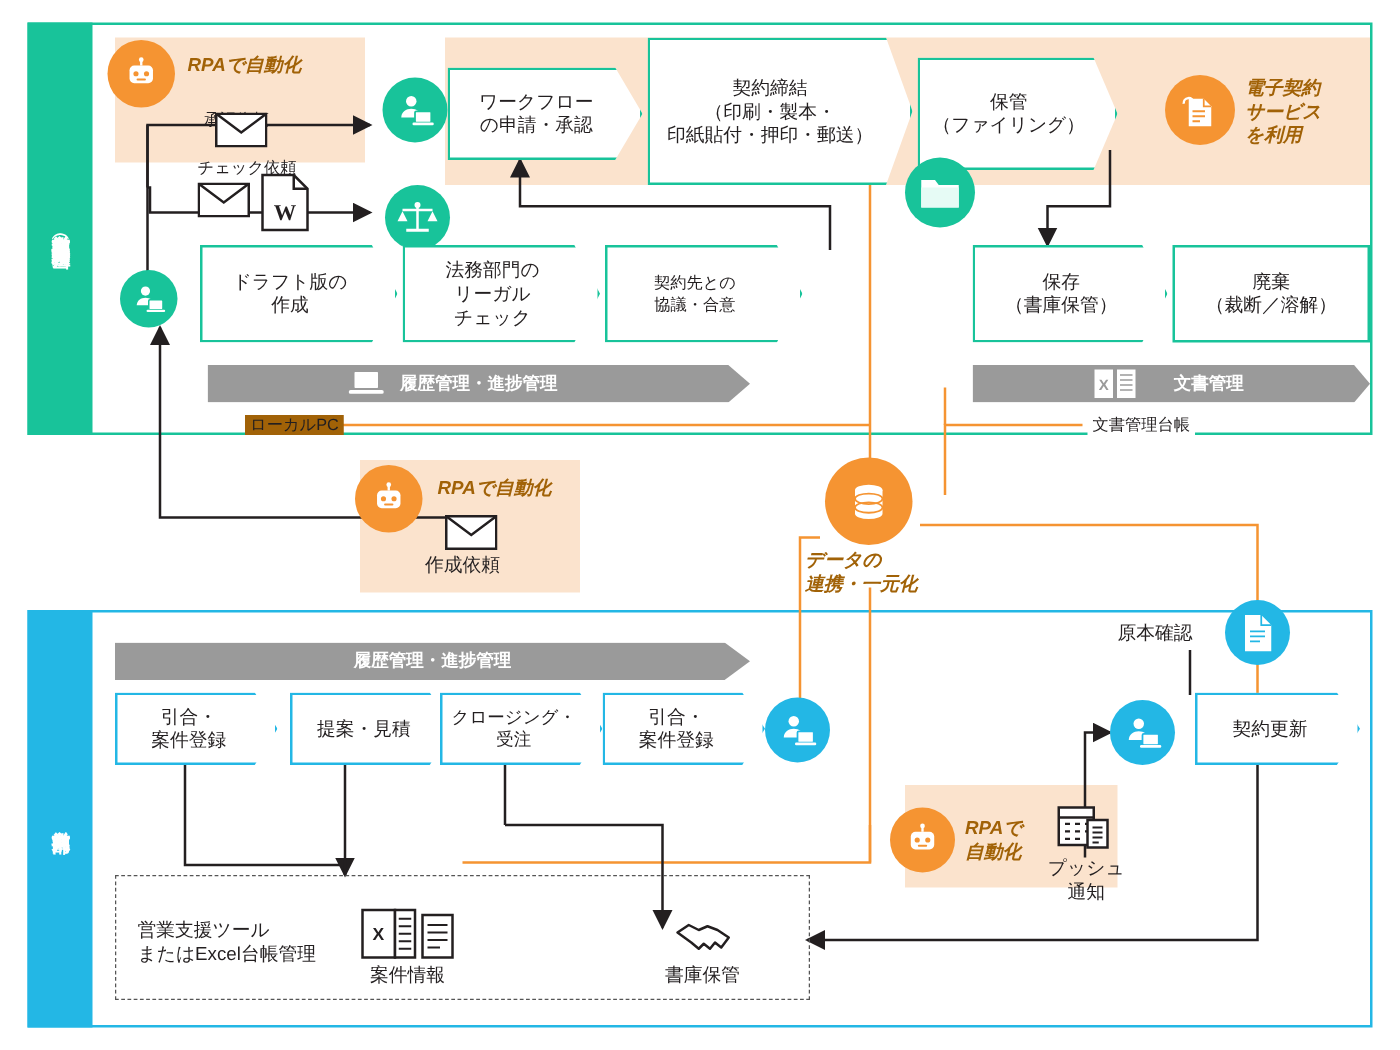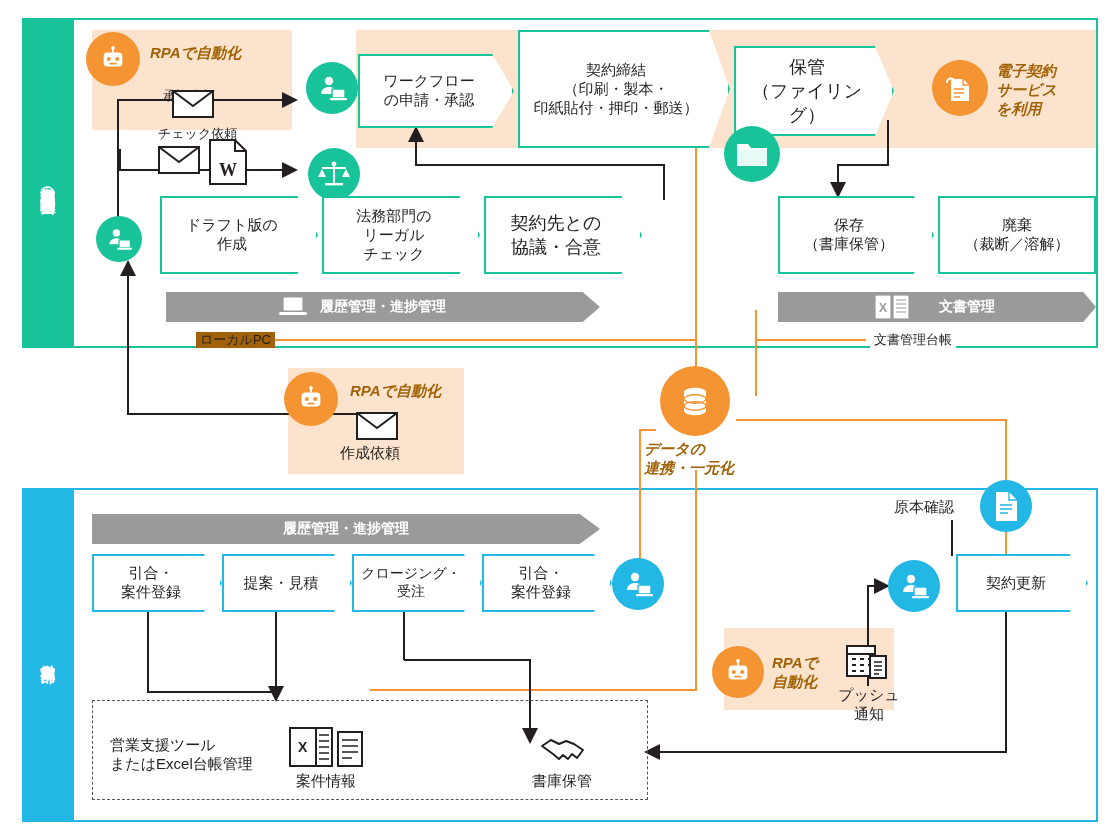--- a/index.html
+++ b/index.html
@@ -145,21 +145,21 @@
   <div class="chev chev-teal" style="left:358px;top:54px;width:156px;height:74px;clip-path:polygon(0 0, 86% 0, 100% 50%, 86% 100%, 0 100%, 0 100%);">
     <span style="font-size:15px;white-space:pre-line;padding-right:14px;">ワークフロー
 の申請・承認</span>
   </div>
   <div class="chev chev-teal" style="left:518px;top:30px;width:212px;height:118px;clip-path:polygon(0 0, 90% 0, 100% 50%, 90% 100%, 0 100%, 0 100%);">
     <span style="font-size:15px;white-space:pre-line;padding-right:16px;">契約締結
 （印刷・製本・
 印紙貼付・押印・郵送）</span>
   </div>
   <div class="chev chev-teal" style="left:734px;top:46px;width:160px;height:90px;clip-path:polygon(0 0, 88% 0, 100% 50%, 88% 100%, 0 100%, 0 100%);">
-    <span style="font-size:18px;white-space:pre-line;padding-right:14px;">保管
+    <span style="font-size:15px;white-space:pre-line;padding-right:14px;">保管
 （ファイリング）</span>
   </div>
 
   <div class="circ" style="left:724px;top:126px;width:56px;height:56px;background:#18c39a;">
     <svg width="34" height="30" viewBox="0 0 34 30">
         <path d="M2,5 h11 l3,4 h16 v18 h-30 z" fill="#fff"></path>
         <path d="M2,11 h30 v16 h-30 z" fill="#e6fbf5"></path>
       </svg>
   </div>
 
@@ -178,21 +178,21 @@
   <div class="chev chev-teal" style="left:160px;top:196px;width:158px;height:78px;clip-path:polygon(0 0, 87% 0, 100% 50%, 87% 100%, 0 100%, 0 100%);">
     <span style="font-size:15px;white-space:pre-line;padding-right:14px;">ドラフト版の
 作成</span>
   </div>
   <div class="chev chev-teal" style="left:322px;top:196px;width:158px;height:78px;clip-path:polygon(0 0, 87% 0, 100% 50%, 87% 100%, 0 100%, 0 100%);">
     <span style="font-size:15px;white-space:pre-line;padding-right:14px;">法務部門の
 リーガル
 チェック</span>
   </div>
   <div class="chev chev-teal" style="left:484px;top:196px;width:158px;height:78px;clip-path:polygon(0 0, 87% 0, 100% 50%, 87% 100%, 0 100%, 0 100%);">
-    <span style="font-size:18px;white-space:pre-line;padding-right:14px;">契約先との
+    <span style="font-size:13px;white-space:pre-line;padding-right:14px;">契約先との
 協議・合意</span>
   </div>
 
   <div class="chev chev-teal" style="left:778px;top:196px;width:156px;height:78px;clip-path:polygon(0 0, 87% 0, 100% 50%, 87% 100%, 0 100%, 0 100%);">
     <span style="font-size:15px;white-space:pre-line;padding-right:14px;">保存
 （書庫保管）</span>
   </div>
   <div class="chev chev-teal" style="left:938px;top:196px;width:158px;height:78px;">
     <span style="font-size:15px;white-space:pre-line;">廃棄
 （裁断／溶解）</span>
@@ -255,21 +255,21 @@
 連携・一元化</div>
 
   <div class="chev chev-grey" style="left:92px;top:514px;width:508px;height:30px;clip-path:polygon(0 0, 96% 0, 100% 50%, 96% 100%, 0 100%);">
     <span style="font-size:14px;">履歴管理・進捗管理</span>
   </div>
 
   <div class="chev chev-cyan" style="left:92px;top:554px;width:130px;height:58px;clip-path:polygon(0 0, 86% 0, 100% 50%, 86% 100%, 0 100%);">
     <span style="font-size:15px;white-space:pre-line;padding-right:12px;">引合・
 案件登録</span>
   </div>
-  <div class="chev chev-cyan" style="left:222px;top:554px;width:130px;height:58px;clip-path:polygon(0 0, 86% 0, 100% 50%, 86% 100%, 0 100%);">
+  <div class="chev chev-cyan" style="left:232px;top:554px;width:130px;height:58px;clip-path:polygon(0 0, 86% 0, 100% 50%, 86% 100%, 0 100%);">
     <span style="font-size:15px;white-space:pre-line;padding-right:12px;">提案・見積</span>
   </div>
   <div class="chev chev-cyan" style="left:352px;top:554px;width:130px;height:58px;clip-path:polygon(0 0, 86% 0, 100% 50%, 86% 100%, 0 100%);">
     <span style="font-size:14px;white-space:pre-line;padding-right:12px;">クロージング・
 受注</span>
   </div>
   <div class="chev chev-cyan" style="left:482px;top:554px;width:130px;height:58px;clip-path:polygon(0 0, 86% 0, 100% 50%, 86% 100%, 0 100%);">
     <span style="font-size:15px;white-space:pre-line;padding-right:12px;">引合・
 案件登録</span>
   </div>

